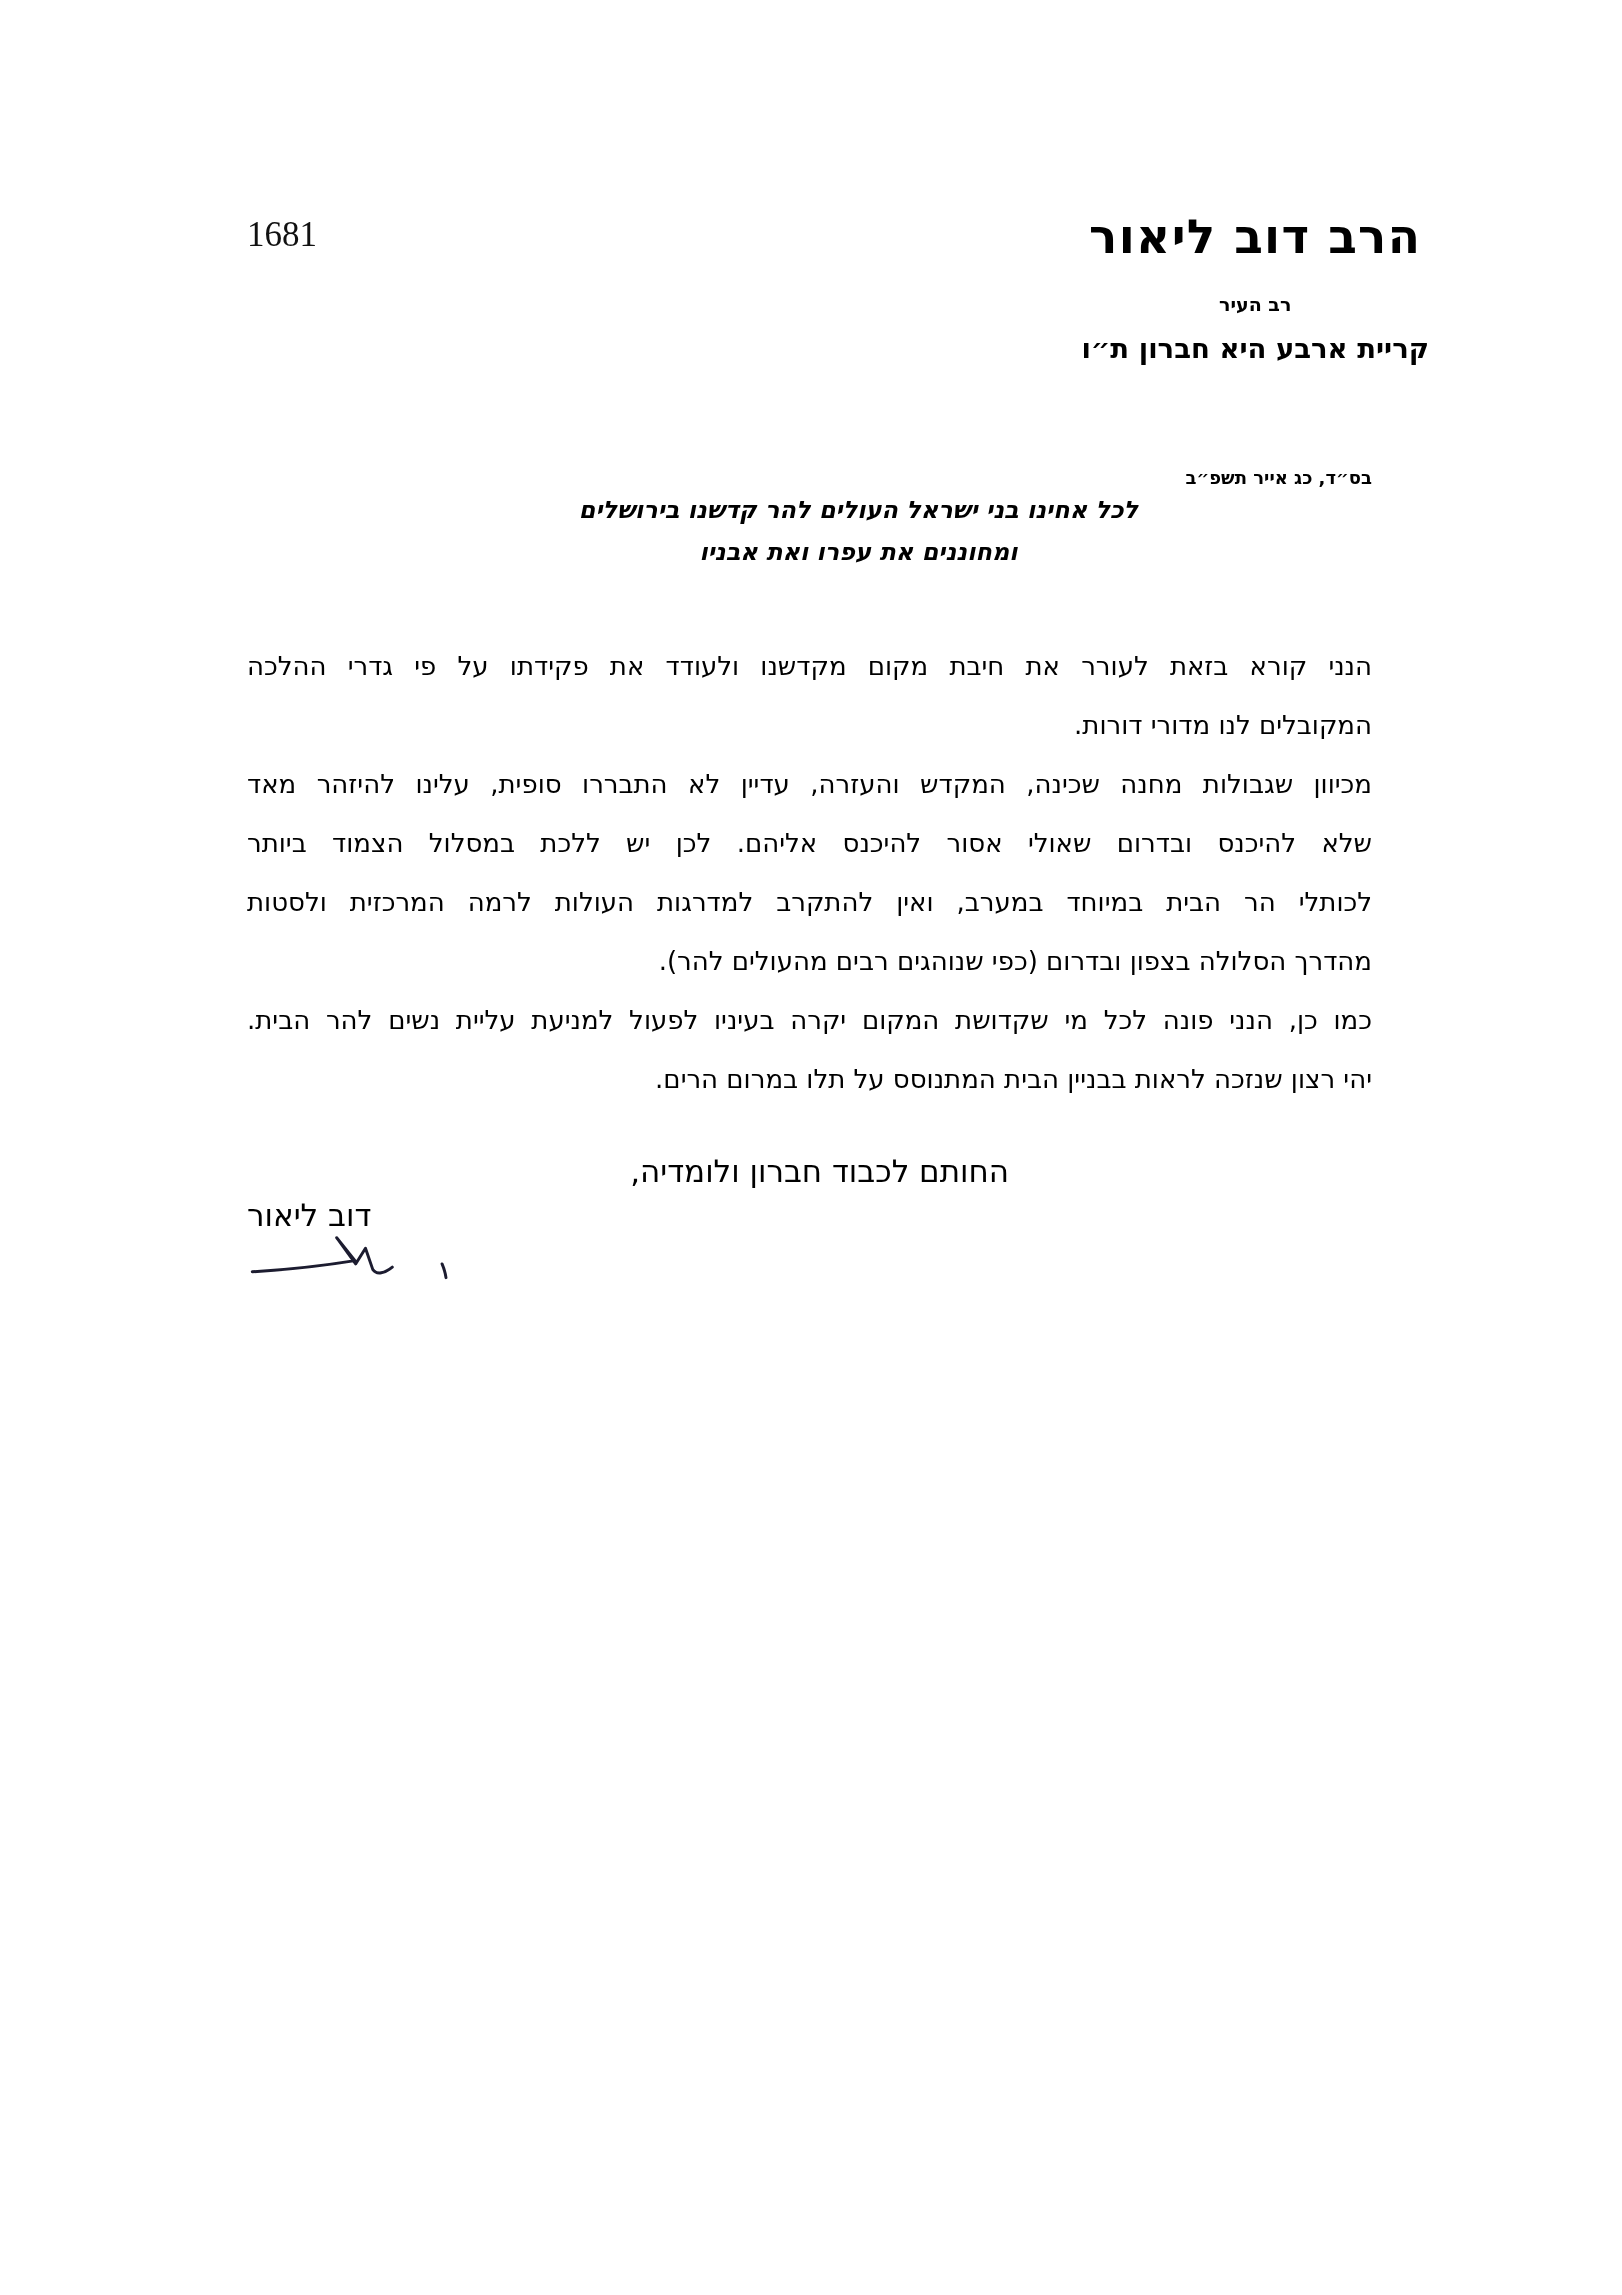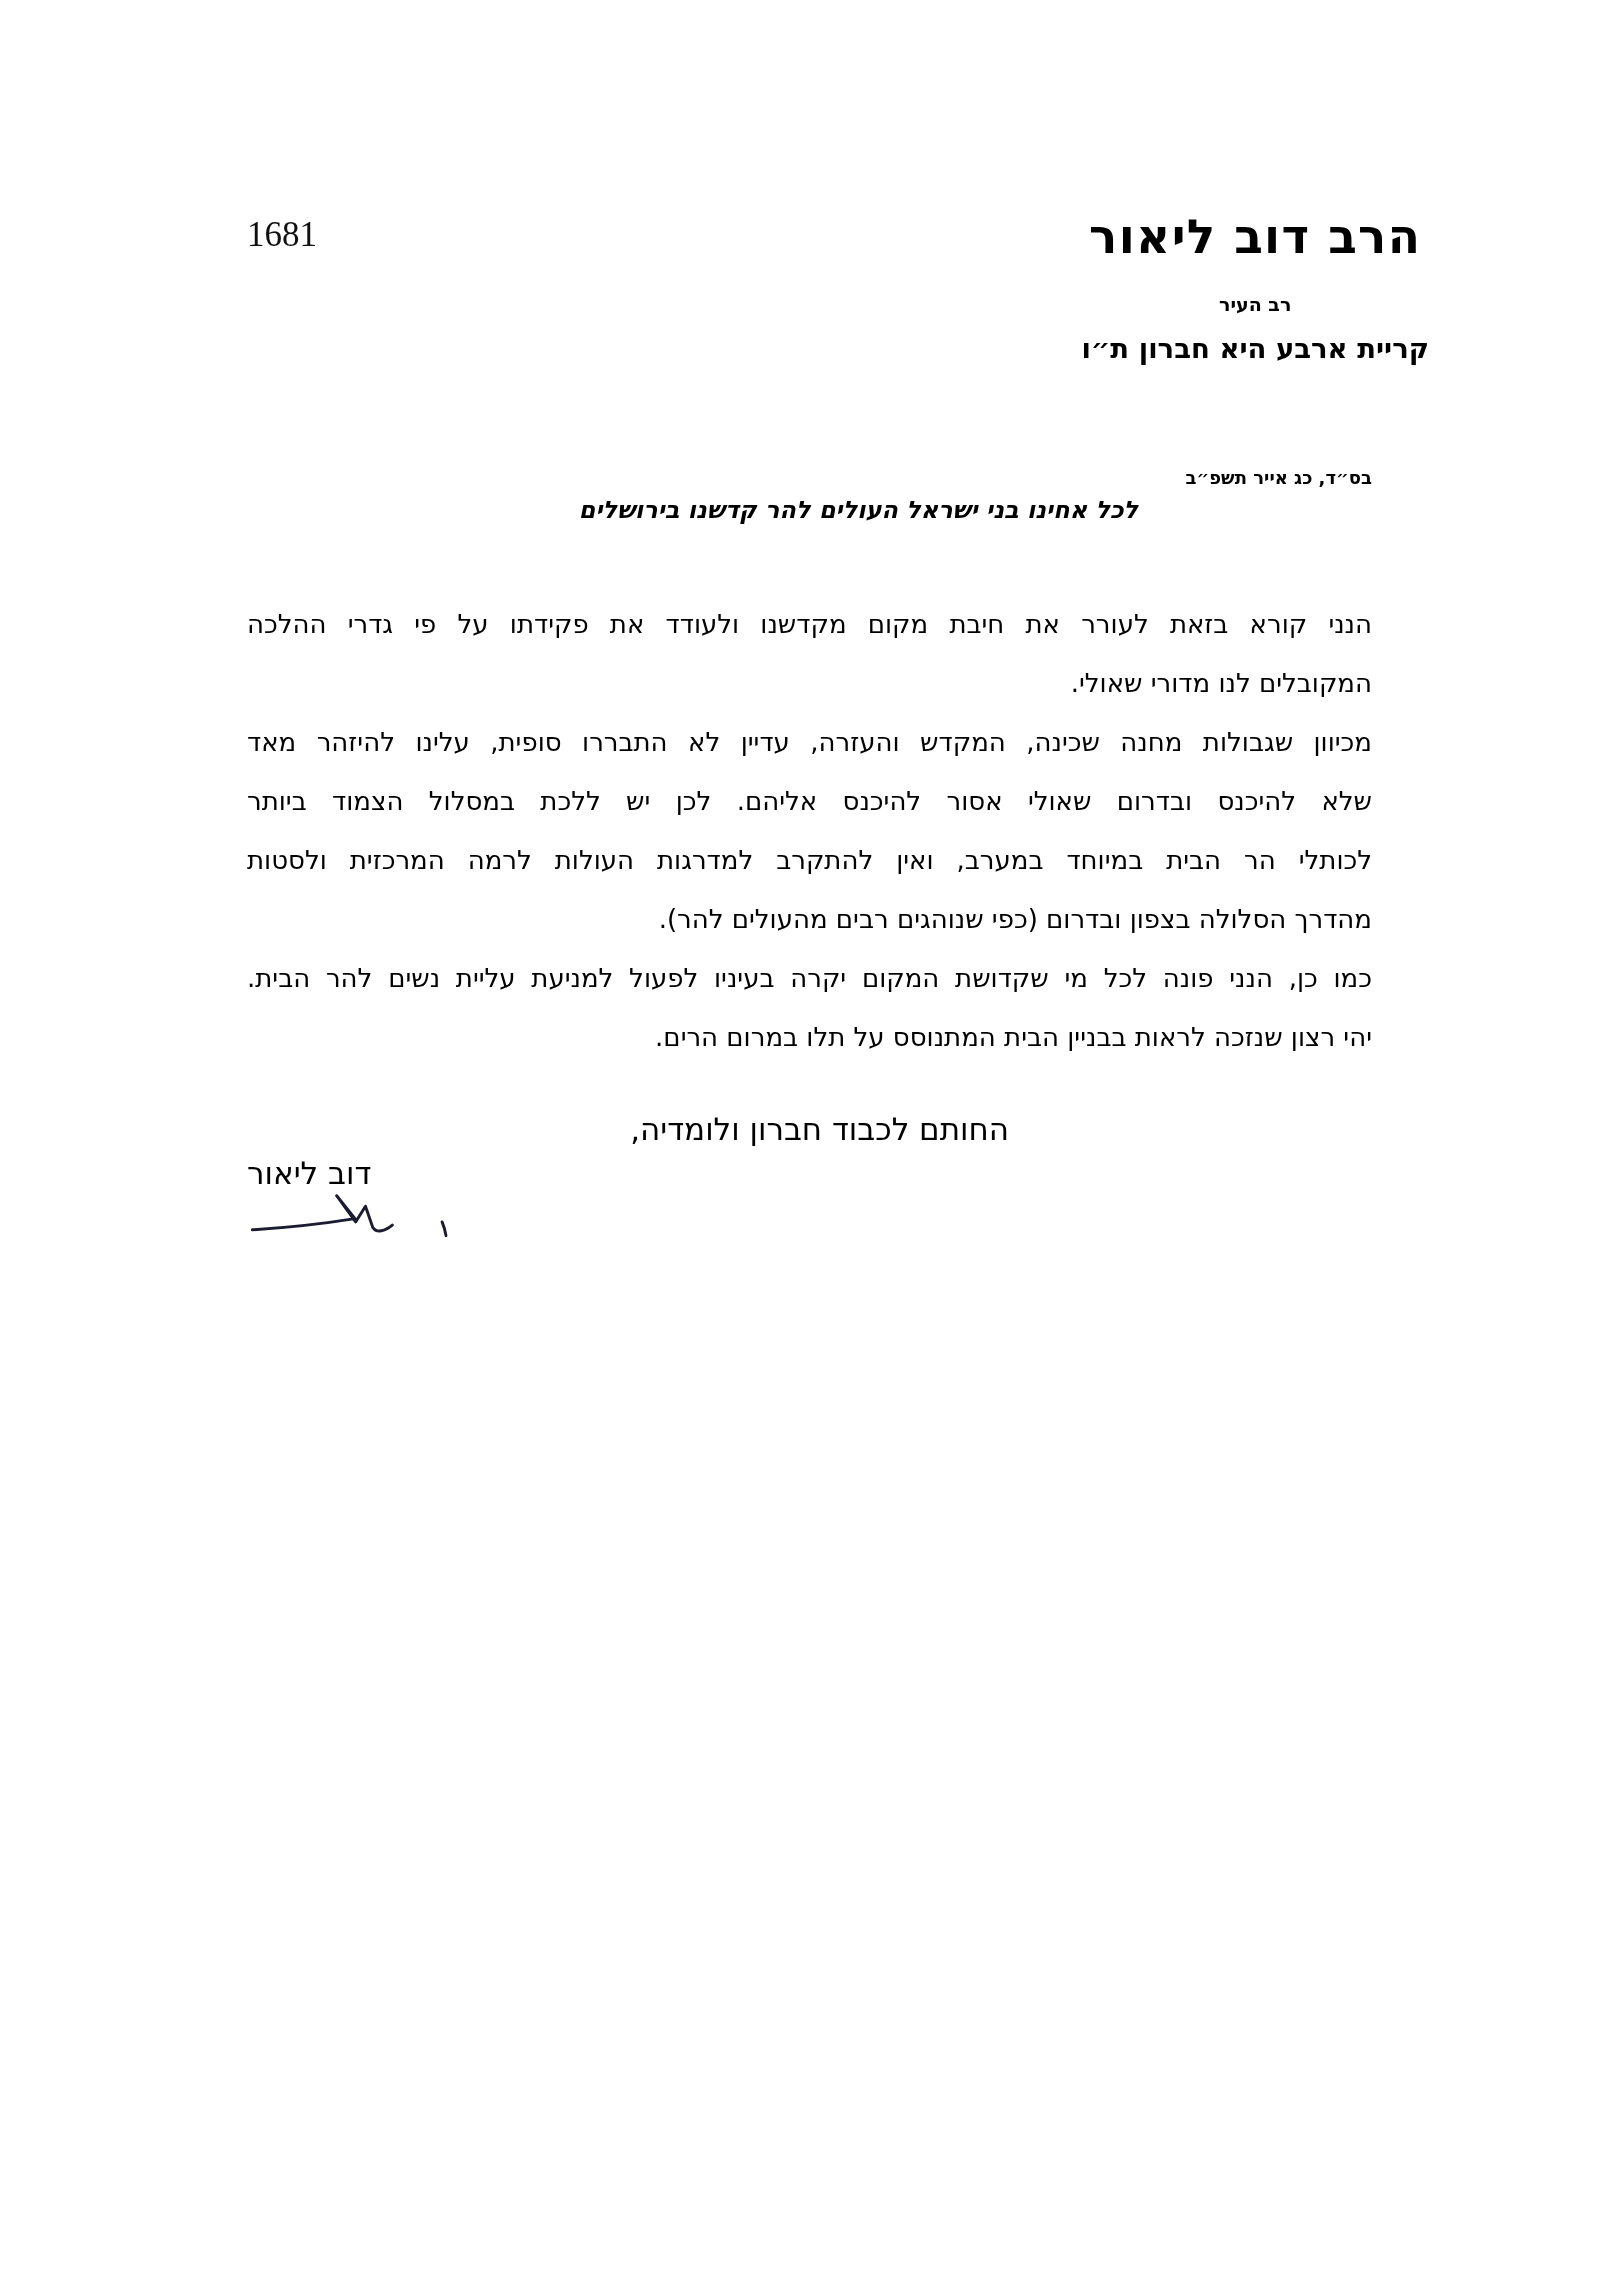--- a/index.html
+++ b/index.html
@@ -127,25 +127,26 @@
     <div class="lh-title">רב העיר</div>
     <div class="lh-city">קריית ארבע היא חברון ת״ו</div>
   </div>
 
   <div class="content">
 
     <div class="date-line">בס״ד, כג אייר תשפ״ב</div>
 
     <div class="salutation">
       <div>לכל אחינו בני ישראל העולים להר קדשנו בירושלים</div>
+      <div>ומחוננים את עפרו ואת אבניו</div>
     </div>
 
     <div class="body-text">
       <div class="body-line">הנני קורא בזאת לעורר את חיבת מקום מקדשנו ולעודד את פקידתו על פי גדרי ההלכה</div>
-      <div class="body-line para-end">המקובלים לנו מדורי שאולי.</div>
+      <div class="body-line para-end">המקובלים לנו מדורי דורות.</div>
       <div class="body-line">מכיוון שגבולות מחנה שכינה, המקדש והעזרה, עדיין לא התבררו סופית, עלינו להיזהר מאד</div>
       <div class="body-line">שלא להיכנס ובדרום שאולי אסור להיכנס אליהם. לכן יש ללכת במסלול הצמוד ביותר</div>
       <div class="body-line">לכותלי הר הבית במיוחד במערב, ואין להתקרב למדרגות העולות לרמה המרכזית ולסטות</div>
       <div class="body-line para-end">מהדרך הסלולה בצפון ובדרום (כפי שנוהגים רבים מהעולים להר).</div>
       <div class="body-line">כמו כן, הנני פונה לכל מי שקדושת המקום יקרה בעיניו לפעול למניעת עליית נשים להר הבית.</div>
       <div class="body-line para-end">יהי רצון שנזכה לראות בבניין הבית המתנוסס על תלו במרום הרים.</div>
     </div>
 
     <div class="closing">החותם לכבוד חברון ולומדיה,</div>
 

